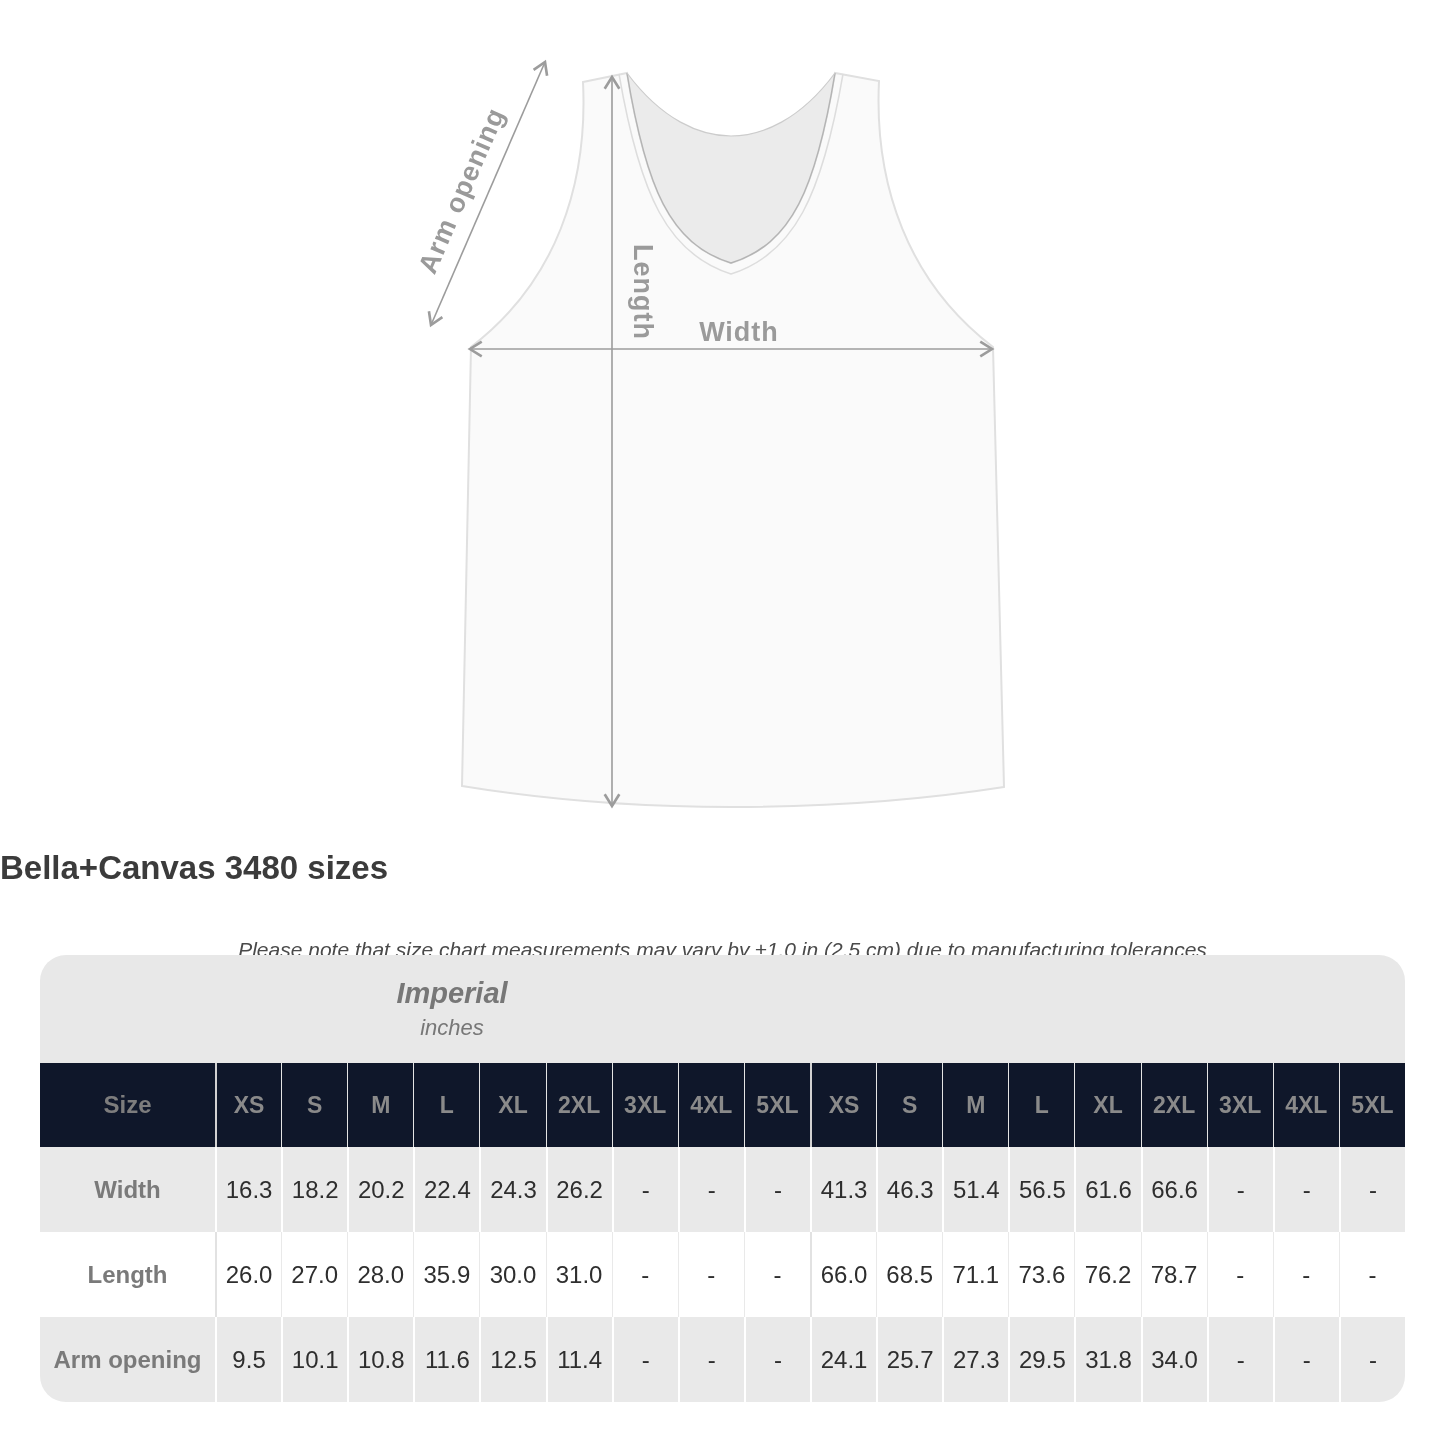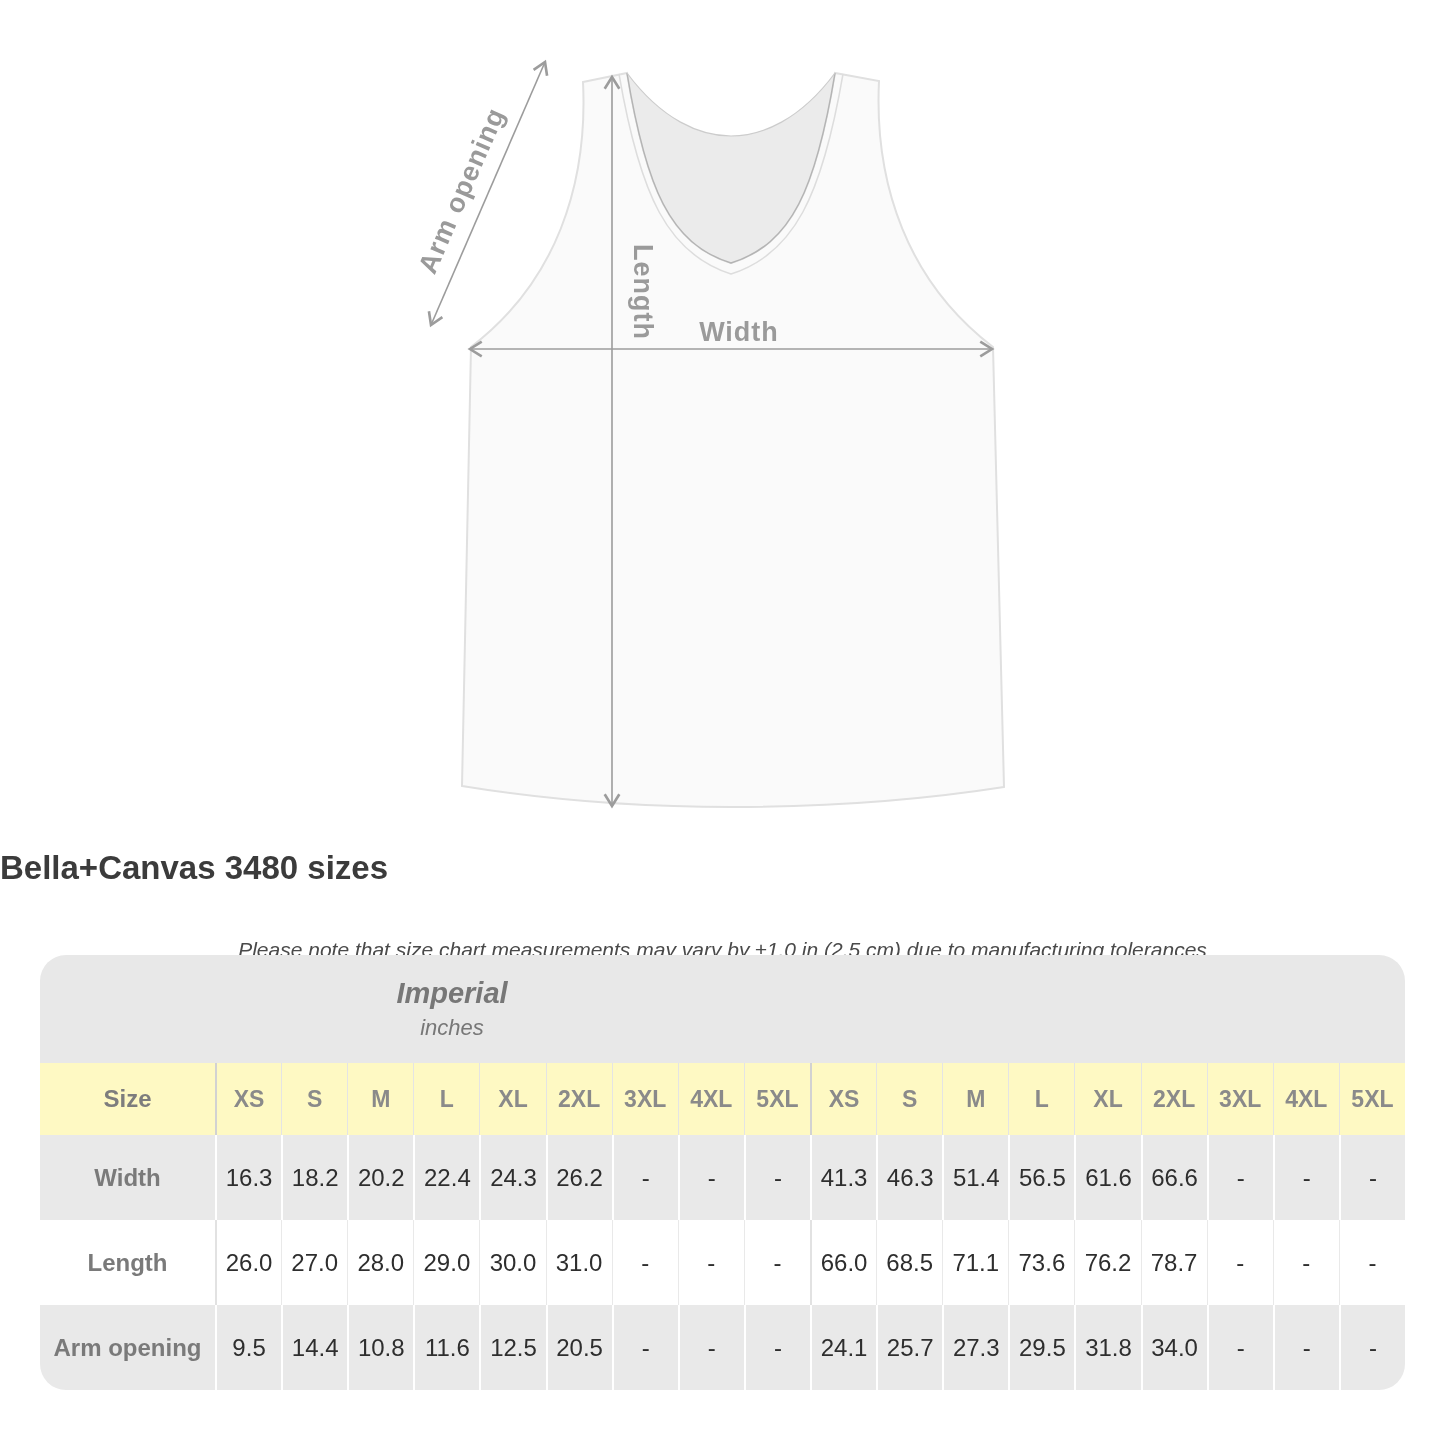--- a/index.html
+++ b/index.html
@@ -22,21 +22,21 @@
   .size-table{position:absolute;left:40px;top:955px;width:1365px;
               border-radius:26px;overflow:hidden;background:#ffffff;}
   .band{display:flex;height:108px;background:#e8e8e8;}
   .band-group{display:flex;flex-direction:column;align-items:center;justify-content:center;gap:5px;}
   .band-group.imperial{flex:0 0 770px;padding-left:54px;box-sizing:border-box;align-items:center;}
   .band-group.metric{flex:1 1 auto;}
   .g-label{font-size:29px;font-weight:bold;font-style:italic;color:#777777;}
   .g-sub{font-size:22px;font-style:italic;color:#777777;}
 
   .trow{display:grid;grid-template-columns:175px repeat(18,1fr);height:85px;}
-  .thead{height:72px;background:#fef9c3;}
+  .thead{height:84px;background:#0f172a;}
   .cell{display:flex;align-items:center;justify-content:center;height:100%;
         text-align:center;box-sizing:border-box;}
 
   .thead .cell{font-size:23px;font-weight:bold;color:#8a8a8a;border-left:1px solid #e4e4e4;}
   .thead .cell:first-child{border-left:none;font-size:24px;color:#7d7d7d;}
   .thead .cell.sep{border-left:2px solid #d2d2d2;}
 
   .row-gray{background:#e9e9e9;}
   .row-gray .cell{border-left:2px solid #ffffff;}
   .row-white{background:#ffffff;}
@@ -143,44 +143,44 @@
           <div class="cell value">66.6</div>
           <div class="cell value">-</div>
           <div class="cell value">-</div>
           <div class="cell value">-</div>
         </div>
         <div class="trow row-white">
           <div class="cell label-cell">Length</div>
           <div class="cell value sep">26.0</div>
           <div class="cell value">27.0</div>
           <div class="cell value">28.0</div>
-          <div class="cell value">29.0</div>
+          <div class="cell value">35.9</div>
           <div class="cell value">30.0</div>
           <div class="cell value">31.0</div>
           <div class="cell value">-</div>
           <div class="cell value">-</div>
           <div class="cell value">-</div>
           <div class="cell value sep">66.0</div>
           <div class="cell value">68.5</div>
           <div class="cell value">71.1</div>
           <div class="cell value">73.6</div>
           <div class="cell value">76.2</div>
           <div class="cell value">78.7</div>
           <div class="cell value">-</div>
           <div class="cell value">-</div>
           <div class="cell value">-</div>
         </div>
         <div class="trow row-gray">
           <div class="cell label-cell">Arm opening</div>
           <div class="cell value sep">9.5</div>
-          <div class="cell value">14.4</div>
+          <div class="cell value">10.1</div>
           <div class="cell value">10.8</div>
           <div class="cell value">11.6</div>
           <div class="cell value">12.5</div>
-          <div class="cell value">20.5</div>
+          <div class="cell value">11.4</div>
           <div class="cell value">-</div>
           <div class="cell value">-</div>
           <div class="cell value">-</div>
           <div class="cell value sep">24.1</div>
           <div class="cell value">25.7</div>
           <div class="cell value">27.3</div>
           <div class="cell value">29.5</div>
           <div class="cell value">31.8</div>
           <div class="cell value">34.0</div>
           <div class="cell value">-</div>

